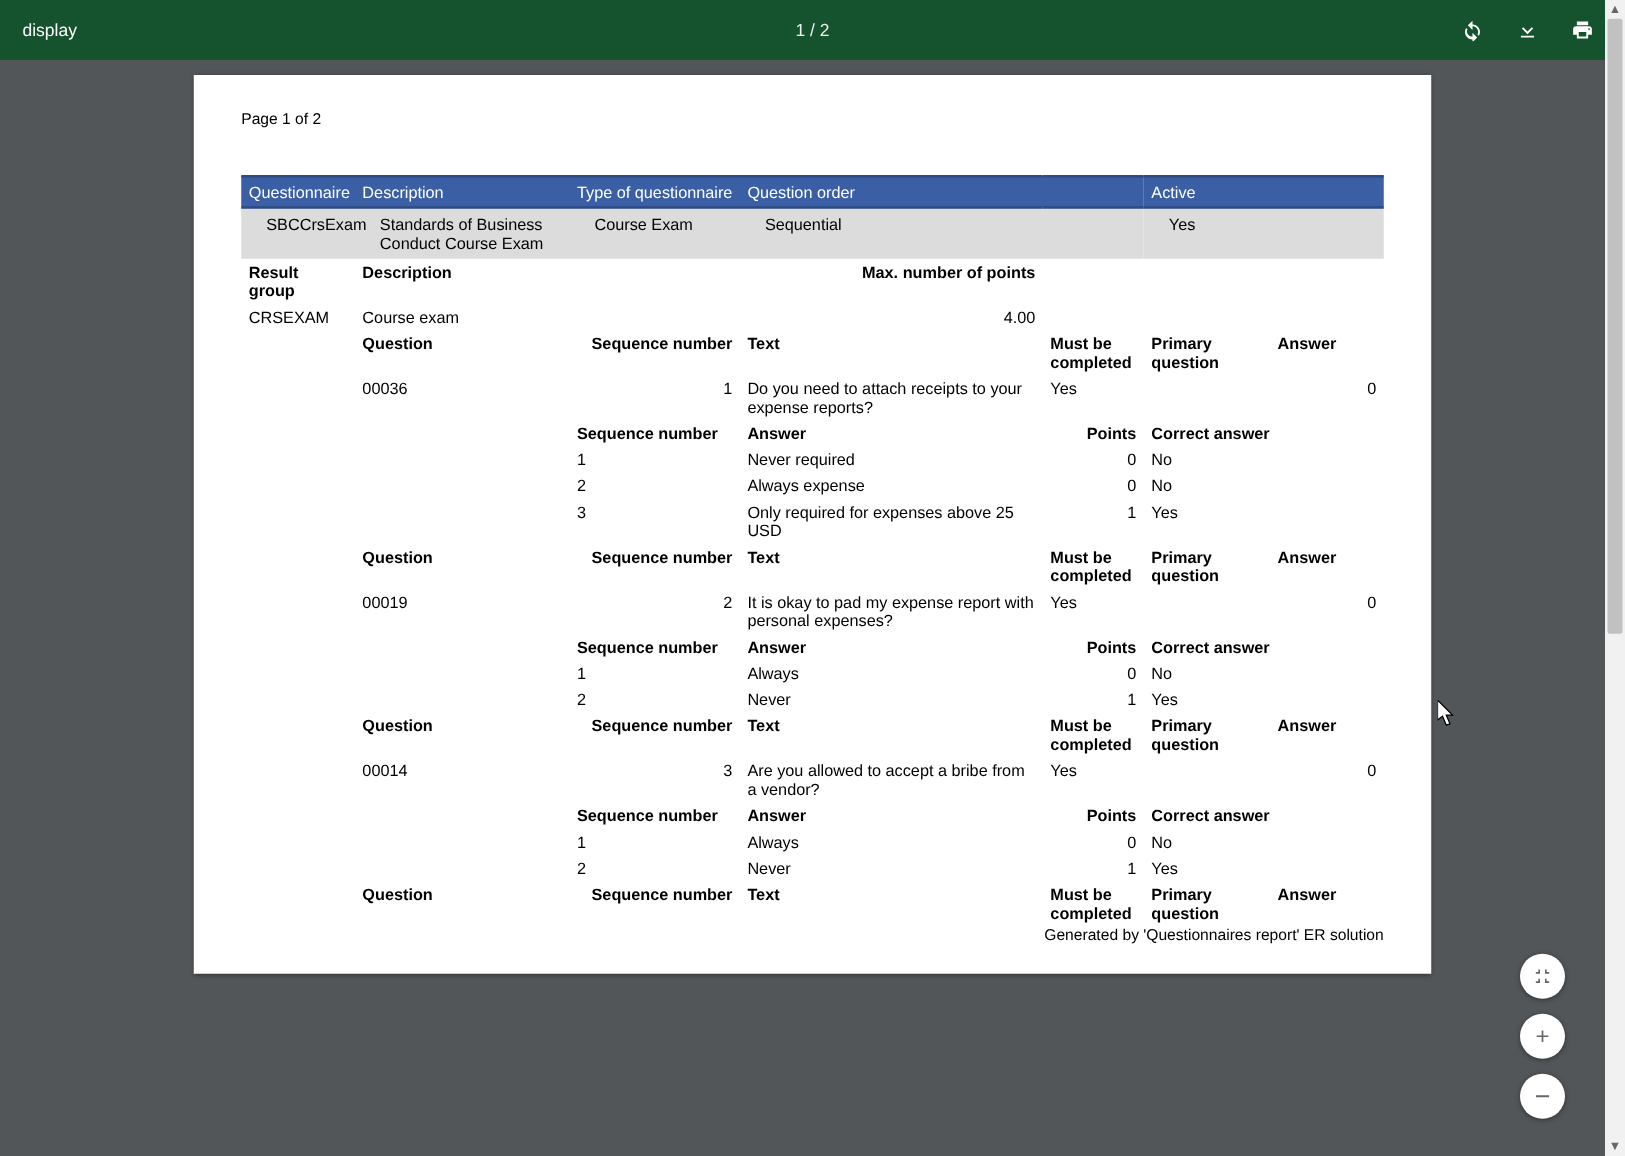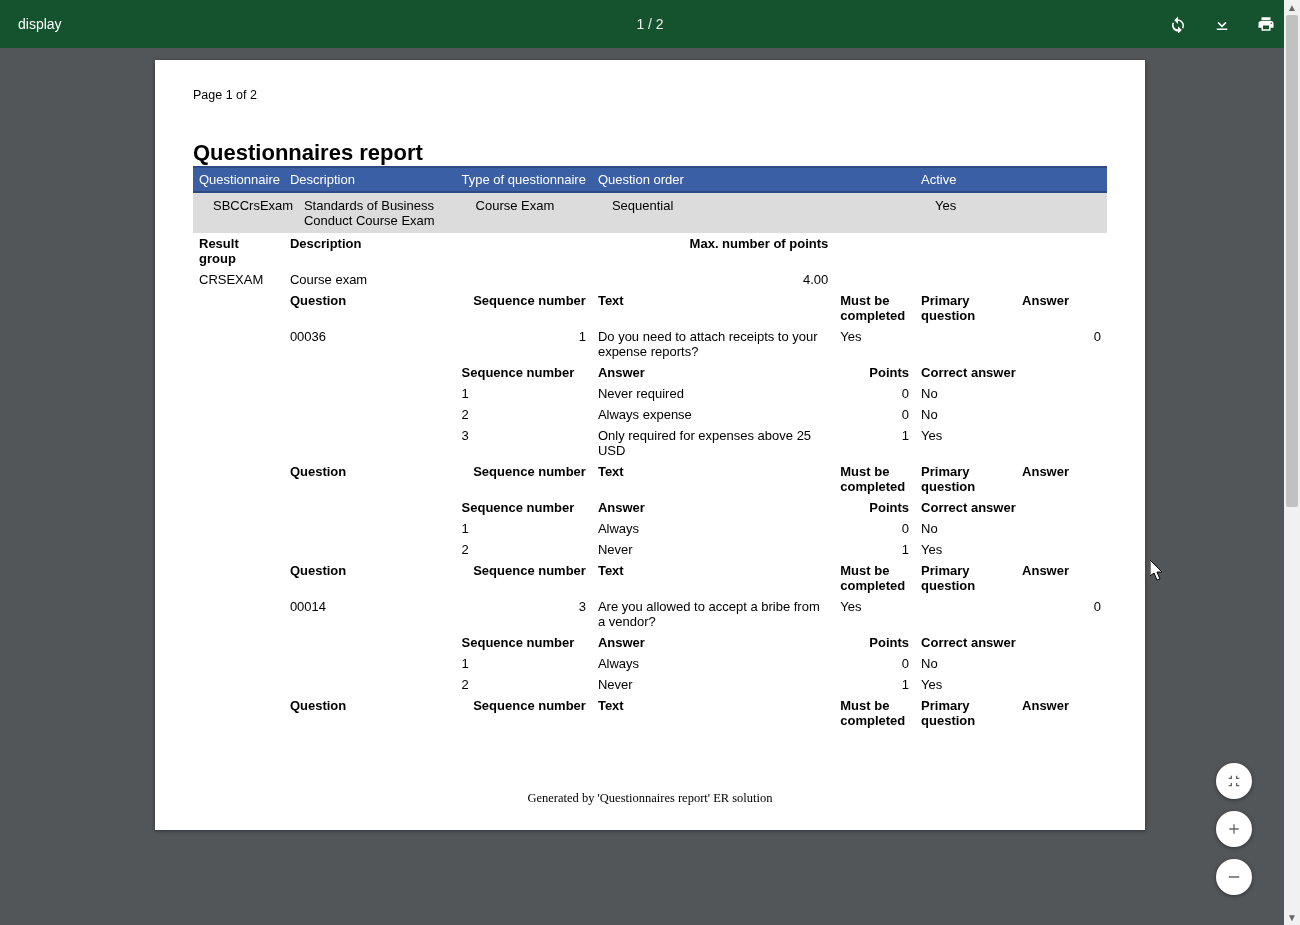--- a/index.html
+++ b/index.html
@@ -114,24 +114,22 @@
     vertical-align: top;
   }
   tr.section td {
     padding: 3px 6px;
     vertical-align: top;
   }
   .bold { font-weight: 700; }
   .right-align { text-align: right; }
 
   .footer-note {
-    text-align: center;
+    text-align: right;
     font-size: 12.5px;
-    margin-top: 60px;
-    font-family: Liberation Serif, serif;
   }
 
   
   .fab-col {
     position: absolute;
     right: 48px;
     bottom: 30px;
     display: flex;
     flex-direction: column;
     gap: 12px;
@@ -219,21 +217,20 @@
           </svg>
       </span>
     </div>
   </div>
 
   <div class="scroll-area">
 
     <div class="page">
       <div class="page-number">Page 1 of 2</div>
 
-      <h1 class="report-title">Questionnaires report</h1>
 
       <table class="report">
         <colgroup>
           <col class="c1">
             <col class="c2">
             <col class="c3">
             <col class="c4">
             <col class="c5">
             <col class="c6">
             <col class="c7">
@@ -314,20 +311,29 @@
             <tr class="section">
               <td></td>
               <td class="bold">Question</td>
               <td class="bold right-align">Sequence number</td>
               <td class="bold">Text</td>
               <td class="bold">Must be completed</td>
               <td class="bold">Primary question</td>
               <td class="bold">Answer</td>
             </tr>
             <tr class="section">
+              <td></td>
+              <td>00019</td>
+              <td class="right-align">2</td>
+              <td>It is okay to pad my expense report with personal expenses?</td>
+              <td>Yes</td>
+              <td></td>
+              <td class="right-align">0</td>
+            </tr>
+            <tr class="section">
               <td colspan="2"></td>
               <td class="bold">Sequence number</td>
               <td class="bold">Answer</td>
               <td class="bold right-align">Points</td>
               <td colspan="2" class="bold">Correct answer</td>
             </tr>
             <tr class="section">
               <td colspan="2"></td>
               <td>1</td>
               <td>Always</td>

